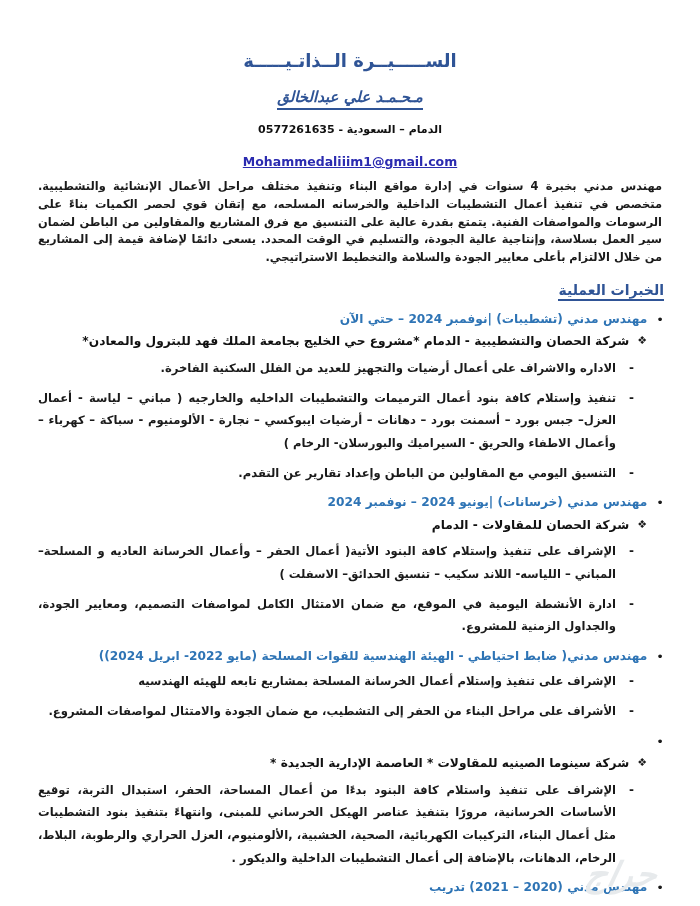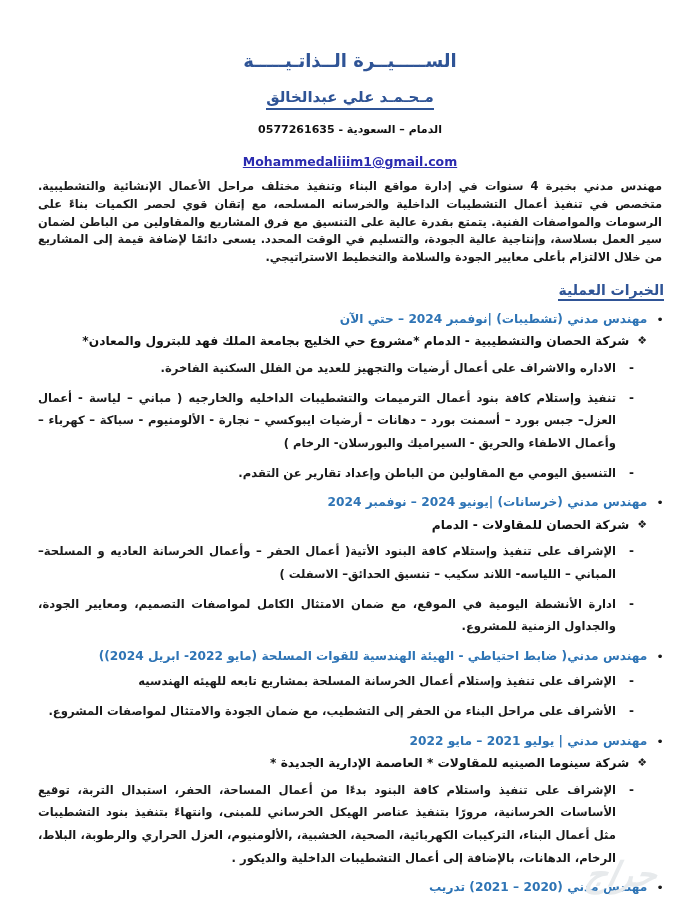--- a/index.html
+++ b/index.html
@@ -22,20 +22,21 @@
     color:var(--heading-blue,#2F5496);
     letter-spacing:.5px;
   }
   .candidate-name{
     margin:17px auto 0;text-align:center;
     font-size:15px;font-weight:bold;
     color:var(--heading-blue,#2F5496);
     width:fit-content;
     border-bottom:2px solid var(--heading-blue,#2F5496);
     padding-bottom:2px;
+    font-style:italic;
   }
   .contact-line{
     margin-top:13px;text-align:center;
     font-size:11px;font-weight:bold;color:#111;
   }
   .email-link{
     display:block;margin-top:18px;text-align:center;
     font-size:12.5px;font-weight:bold;
     color:var(--link-blue,#2B2BB0);
     text-decoration:underline;
@@ -160,21 +161,20 @@
       </div>
       <div class="row l3">
         <span class="marker">-</span>
         <span class="detail">الأشراف على مراحل البناء من الحفر إلى التشطيب، مع ضمان الجودة والامتثال لمواصفات المشروع.</span>
       </div>
     </div>
 
     <div class="job">
       <div class="row l1">
         <span class="marker">•</span>
-        <span class="job-title">مهندس مدني | يوليو 2021 – مايو 2022</span>
       </div>
       <div class="row l2">
         <span class="marker">❖</span>
         <span class="company">شركة سينوما الصينيه للمقاولات * العاصمة الإدارية الجديدة *</span>
       </div>
       <div class="row l3">
         <span class="marker">-</span>
         <span class="detail">الإشراف على تنفيذ واستلام كافة البنود بدءًا من أعمال المساحة، الحفر، استبدال التربة، توقيع الأساسات الخرسانية، مرورًا بتنفيذ  عناصر الهيكل الخرساني للمبنى، وانتهاءً  بتنفيذ بنود التشطيبات مثل أعمال البناء، التركيبات الكهربائية، الصحية، الخشبية، ,الألومنيوم، العزل الحراري والرطوبة، البلاط، الرخام، الدهانات، بالإضافة إلى أعمال التشطيبات الداخلية والديكور .</span>
       </div>
     </div>

